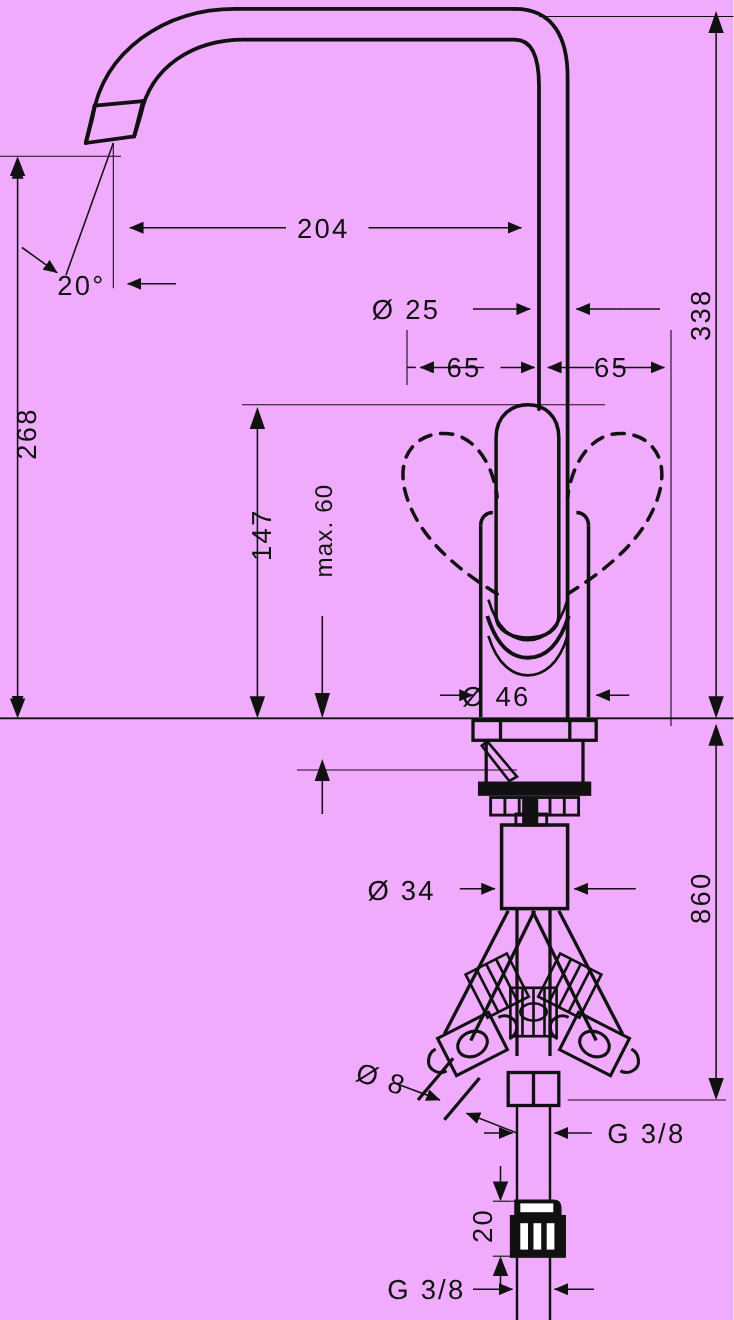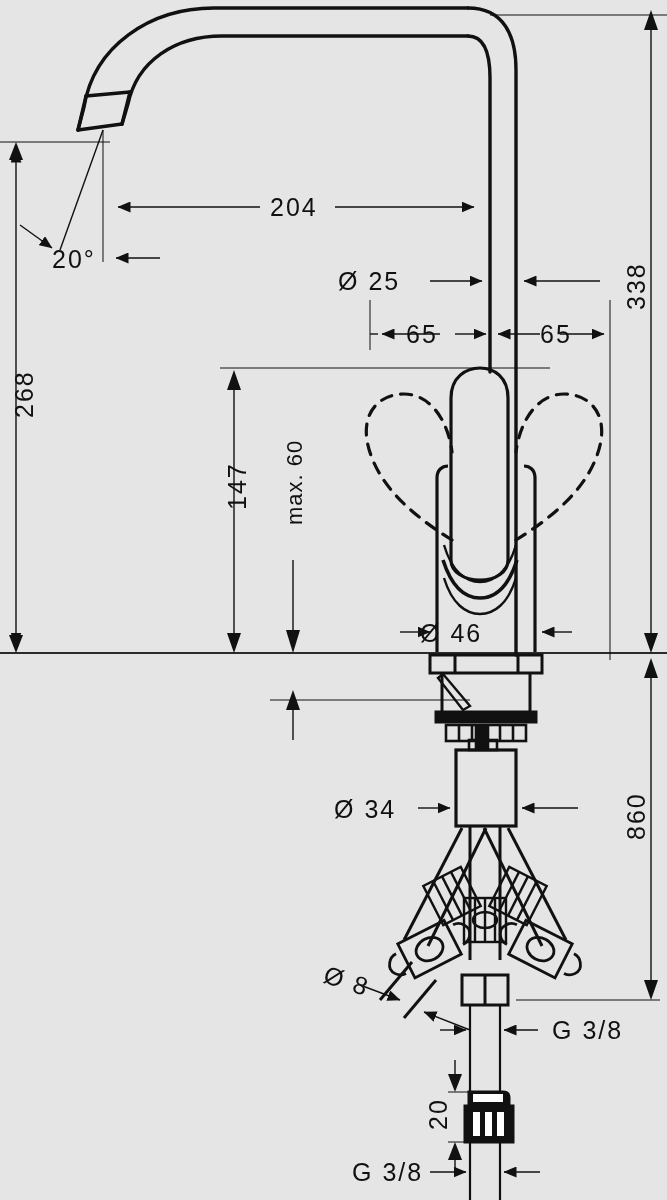--- a/index.html
+++ b/index.html
@@ -1,17 +1,17 @@
 <!DOCTYPE html>
 <html><head>
 <meta charset="utf-8">
 <style>
   html,body{margin:0;padding:0;background:#ffffff;}
   body{width:667px;height:1200px;font-family:"Liberation Sans",sans-serif;}
-  #stage{position:relative;width:667px;height:1200px;overflow:hidden;background:#e5e5e5;}
+  #stage{position:relative;width:667px;height:1200px;overflow:hidden;background:#f0abfc;}
   svg#dwg{position:absolute;left:0;top:0;width:667px;height:1200px;display:block;}
   .dimtxt{font-family:"Liberation Sans",sans-serif;font-size:25px;fill:#111;letter-spacing:2px;}
   .dimtxt-sm{font-family:"Liberation Sans",sans-serif;font-size:22px;fill:#111;letter-spacing:1px;}
 </style>
 </head>
 <body>
 
 <div id="stage">
 <svg id="dwg" viewBox="0 0 667 1200">
   <defs>

